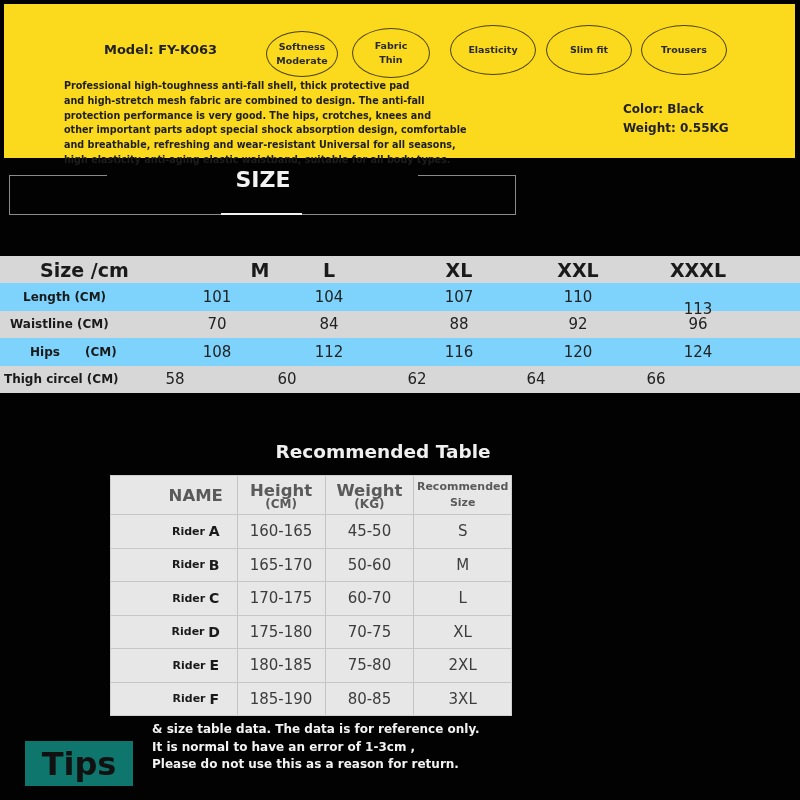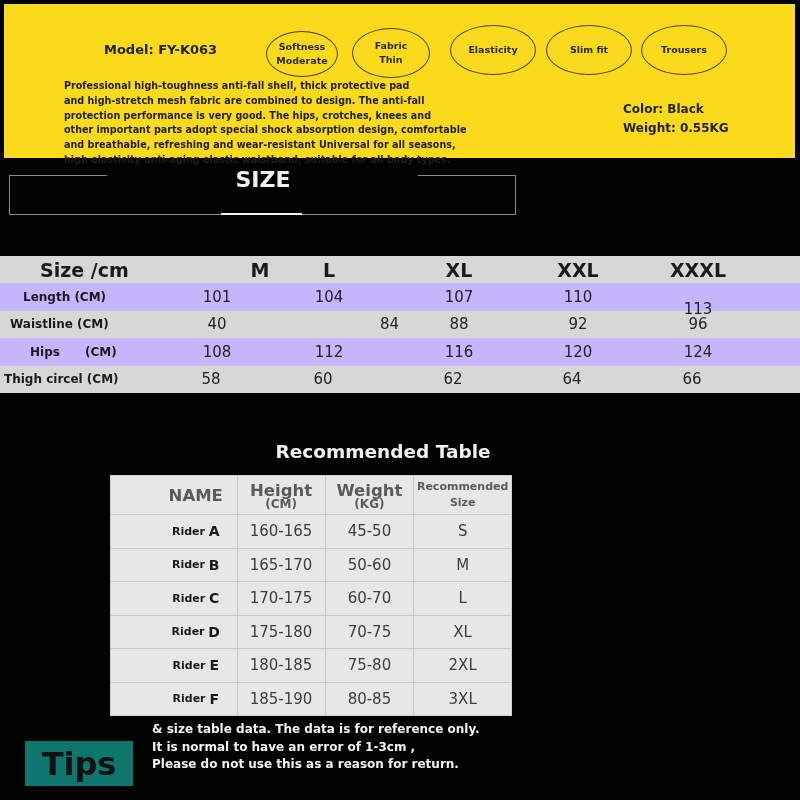--- a/index.html
+++ b/index.html
@@ -12,21 +12,21 @@
     .desc { position:absolute; left:60px; top:75px; width:500px; font-size:9.6px; font-weight:bold; color:#1e1e1e; line-height:14.8px; }
     .desc div { white-space:nowrap; }
     .spec { position:absolute; left:619px; font-size:12px; font-weight:bold; color:#222; }
     .frame-line { position:absolute; background:#8a8a8a; }
     .size-title { position:absolute; left:0; width:800px; top:167px; text-align:center; font-size:22px; font-weight:bold; color:#f2f2f2; }
     .size-underline { position:absolute; left:221px; top:213px; width:81px; height:2px; background:#f0f0f0; }
     .size-table { position:absolute; left:0; top:256px; width:800px; }
     .srow { display:flex; height:27.5px; align-items:center; }
     .srow.head { height:27px; }
     .srow.gray { background:#d7d7d7; }
-    .srow.white { background:#c4b5fd; }
+    .srow.white { background:#7dd3fc; }
     .scell { text-align:center; font-size:15px; color:#222; }
     .scell.label { font-size:12px; font-weight:bold; color:#1a1a1a; text-align:left; white-space:nowrap; }
     .srow.head .scell { font-size:19px; font-weight:bold; color:#1a1a1a; }
     .rec-title { position:absolute; left:0; width:766px; top:441px; text-align:center; font-size:18.5px; font-weight:bold; color:#f0f0f0; }
     .rec-table { position:absolute; left:110px; top:475px; width:400px; background:#e7e7e7; border:1px solid #d0d0d0; }
     .rrow { display:flex; border-top:1px solid #c7c7c7; height:32.5px; }
     .rrow.head { border-top:none; height:38px; }
     .rcell { display:flex; align-items:center; justify-content:center; border-left:1px solid #c4c4c4; font-size:15px; color:#3d3d3d; }
     .rcell:first-child { border-left:none;margin-left:44px; }
     .c1 { width:118px; } .c2 { width:126px; } .c3 { width:127px; } .c4 { width:140px; }
@@ -103,36 +103,36 @@
   <div class="srow white">
     <div class="scell label" style="width:218px;padding-left:23px;box-sizing:border-box;">Length  (CM)</div>
     <div class="scell" style="width:84px;margin-left:-43px;">101</div>
     <div class="scell" style="width:140px;">104</div>
     <div class="scell" style="width:120px;">107</div>
     <div class="scell" style="width:118px;">110</div>
     <div class="scell" style="width:122px;margin-top:25px;">113</div>
   </div>
   <div class="srow gray">
     <div class="scell label" style="width:218px;padding-left:10px;box-sizing:border-box;">Waistline (CM)</div>
-    <div class="scell" style="width:84px;margin-left:-43px;">40</div>
-    <div class="scell" style="width:140px;text-align:right;">84</div>
+    <div class="scell" style="width:84px;margin-left:-43px;">70</div>
+    <div class="scell" style="width:140px;">84</div>
     <div class="scell" style="width:120px;">88</div>
     <div class="scell" style="width:118px;">92</div>
     <div class="scell" style="width:122px;">96</div>
   </div>
   <div class="srow white">
     <div class="scell label" style="width:218px;padding-left:30px;box-sizing:border-box;white-space:pre;">Hips      (CM)</div>
     <div class="scell" style="width:84px;margin-left:-43px;">108</div>
     <div class="scell" style="width:140px;">112</div>
     <div class="scell" style="width:120px;">116</div>
     <div class="scell" style="width:118px;">120</div>
     <div class="scell" style="width:122px;">124</div>
   </div>
   <div class="srow gray">
-    <div class="scell label" style="width:212px;padding-left:4px;box-sizing:border-box;">Thigh circel (CM)</div>
+    <div class="scell label" style="width:176px;padding-left:4px;box-sizing:border-box;">Thigh circel (CM)</div>
     <div class="scell" style="width:84px;margin-left:-43px;">58</div>
     <div class="scell" style="width:140px;">60</div>
     <div class="scell" style="width:120px;">62</div>
     <div class="scell" style="width:118px;">64</div>
     <div class="scell" style="width:122px;">66</div>
   </div>
 </div>
 
 <div class="rec-title">Recommended Table</div>
 <div class="rec-table">

